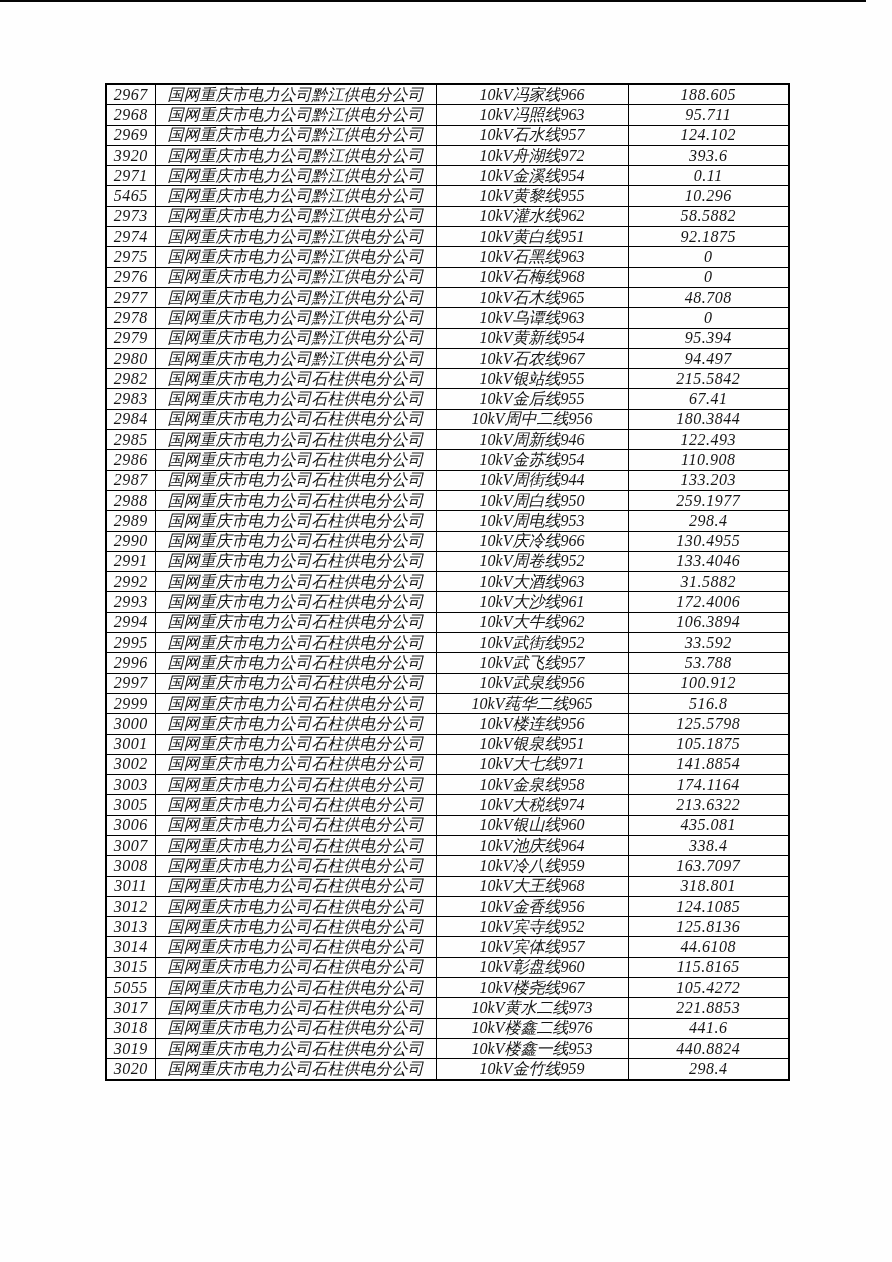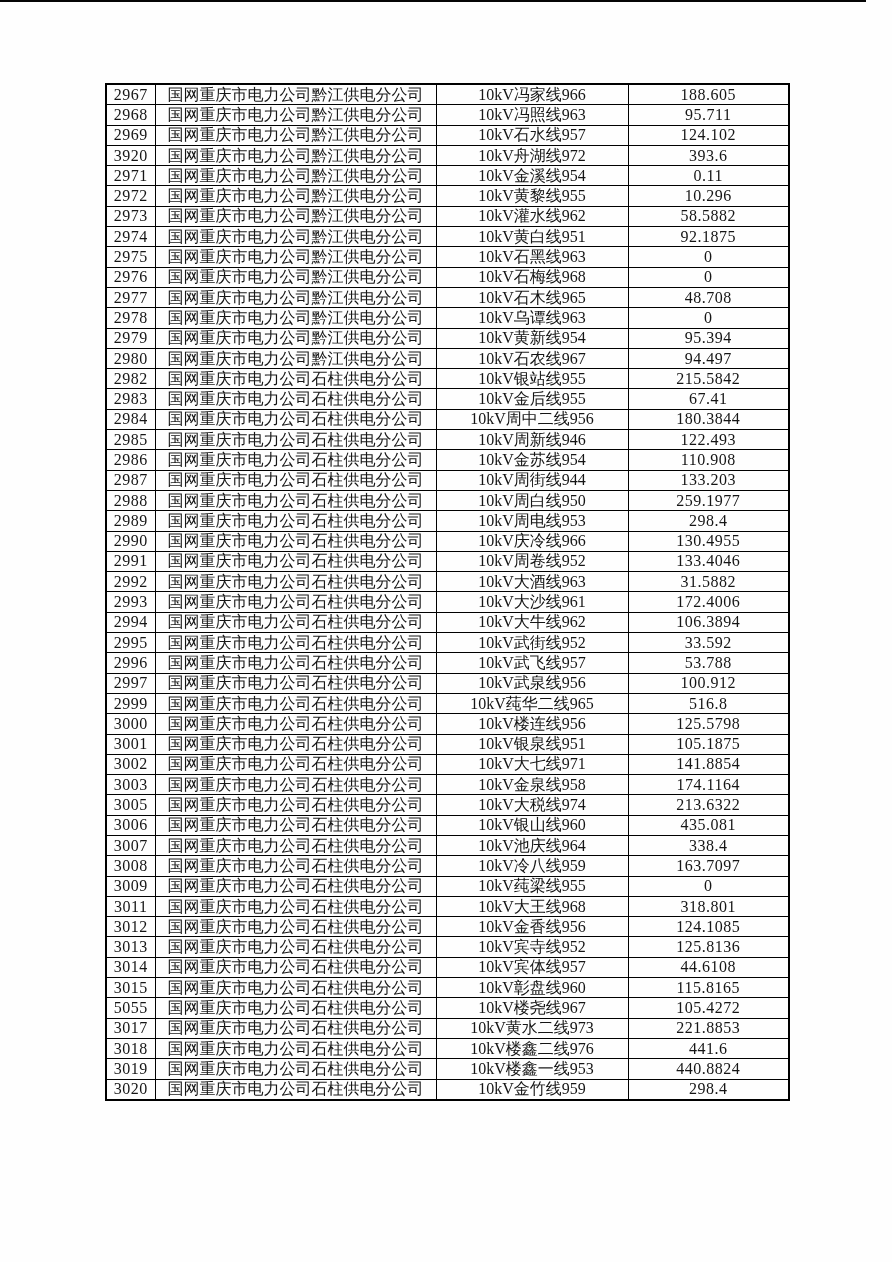--- a/index.html
+++ b/index.html
@@ -8,20 +8,21 @@
     background: #ffffff;
     font-family: "Liberation Serif", "DejaVu Serif", serif;
     color: #1a1a1a;
     position: relative;
     overflow: hidden;
   }
   .page {
     position: absolute; top: 0; left: 0;
     width: 892px; height: 1262px;
     background: #fefefe;
+    font-style: italic;
   }
   .scan-edge-line {
     position: absolute; top: 0; left: 0;
     width: 866px; height: 2px;
     background: #050505;
   }
   table.data-table {
     position: absolute;
     left: 105px; top: 83px;
     width: 683px;
@@ -89,21 +90,21 @@
     </tr>
 
     <tr>
       <td class="cell-no">2971</td>
       <td class="cell-company">国网重庆市电力公司黔江供电分公司</td>
       <td class="cell-line">10kV金溪线954</td>
       <td class="cell-value">0.11</td>
     </tr>
 
     <tr>
-      <td class="cell-no">2972</td>
+      <td class="cell-no">5465</td>
       <td class="cell-company">国网重庆市电力公司黔江供电分公司</td>
       <td class="cell-line">10kV黄黎线955</td>
       <td class="cell-value">10.296</td>
     </tr>
 
     <tr>
       <td class="cell-no">2973</td>
       <td class="cell-company">国网重庆市电力公司黔江供电分公司</td>
       <td class="cell-line">10kV灌水线962</td>
       <td class="cell-value">58.5882</td>
@@ -329,26 +330,20 @@
       <td class="cell-value">338.4</td>
     </tr>
 
     <tr>
       <td class="cell-no">3008</td>
       <td class="cell-company">国网重庆市电力公司石柱供电分公司</td>
       <td class="cell-line">10kV冷八线959</td>
       <td class="cell-value">163.7097</td>
     </tr>
 
-    <tr>
-      <td class="cell-no">3009</td>
-      <td class="cell-company">国网重庆市电力公司石柱供电分公司</td>
-      <td class="cell-line">10kV莼梁线955</td>
-      <td class="cell-value">0</td>
-    </tr>
 
 
     <tr>
       <td class="cell-no">3011</td>
       <td class="cell-company">国网重庆市电力公司石柱供电分公司</td>
       <td class="cell-line">10kV大王线968</td>
       <td class="cell-value">318.801</td>
     </tr>
 
     <tr>

